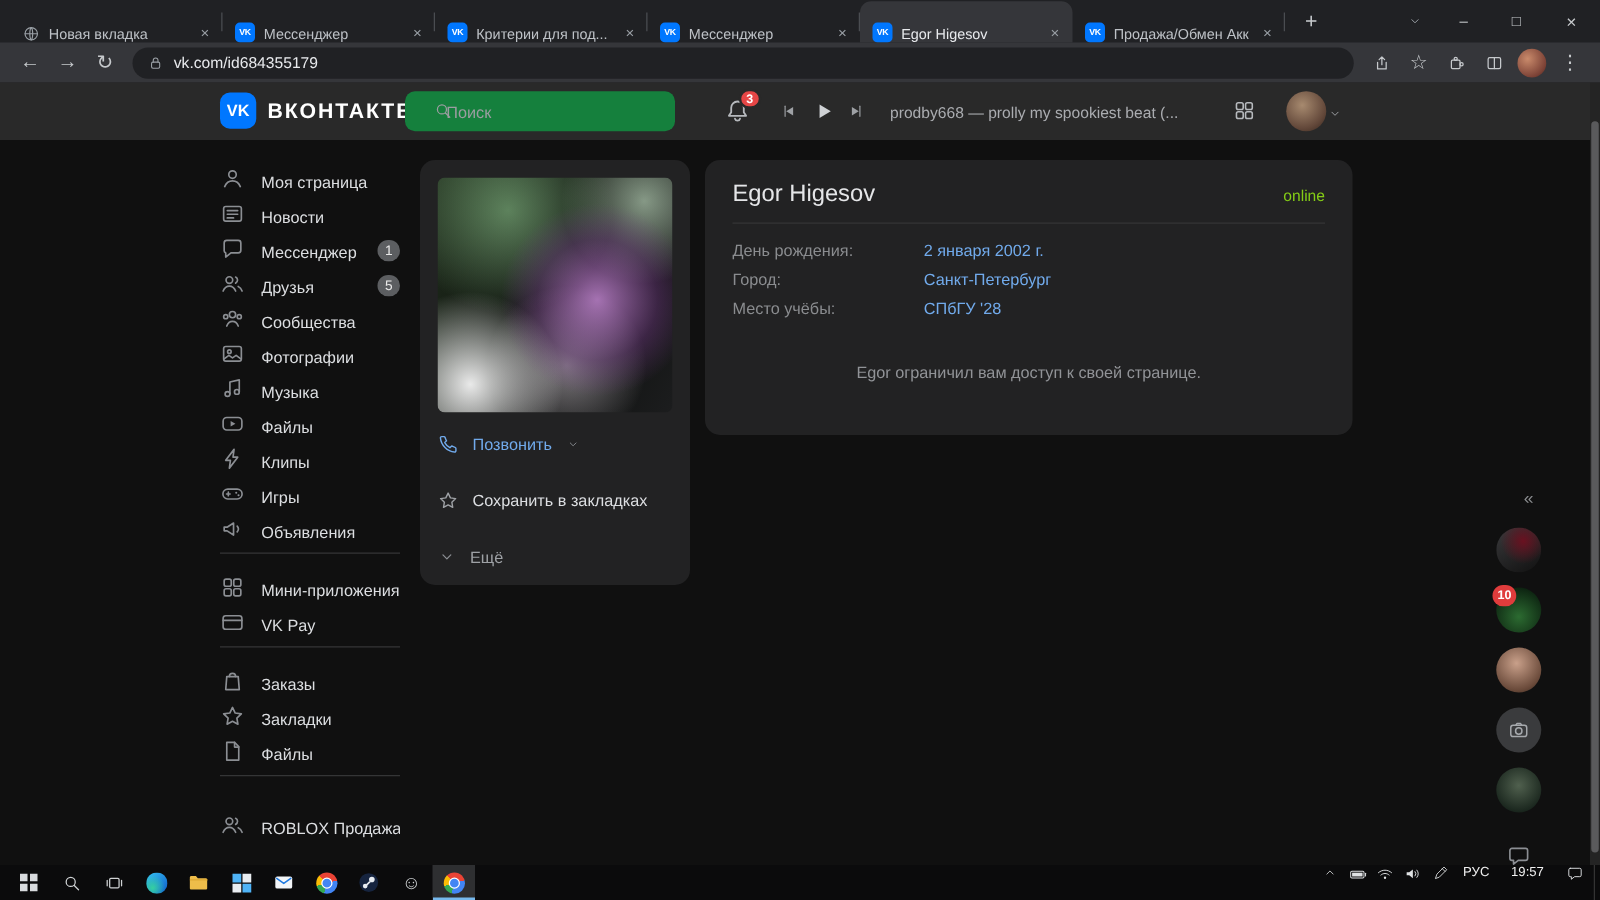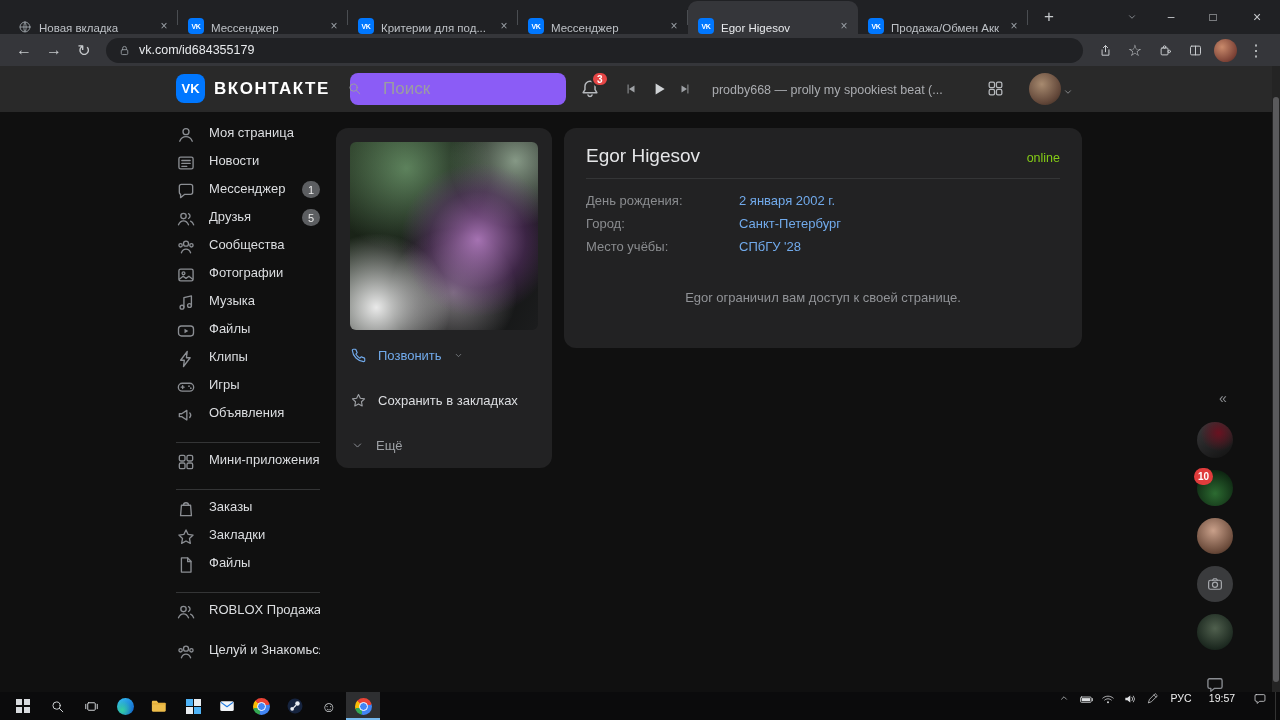--- a/index.html
+++ b/index.html
@@ -28,37 +28,37 @@
   .tb-btn{width:28px;height:28px;display:flex;align-items:center;justify-content:center;color:#c6c9cc;font-size:16px;border-radius:50%;flex:none}
   .urlbar{flex:1;height:25px;margin:0 6px;background:#202124;border-radius:13px;display:flex;align-items:center;padding:0 12px;gap:8px;color:#e8eaed;font-size:12.5px;overflow:hidden}
   .url-lock{color:#9aa0a6;flex:none}
   .avatar-tb{width:23px;height:23px;border-radius:50%;background:radial-gradient(circle at 35% 35%,#c98a6b,#7c4236 70%,#4a241c);flex:none;margin:0 3px}
 
   
   .vkh{position:absolute;top:66px;left:0;width:1272px;height:46px;background:#292929}
   .vkh-logo{position:absolute;left:176px;top:8px;display:flex;align-items:center;gap:9px}
   .vk-badge{width:29px;height:29px;border-radius:8px;background:#0077FF;color:#fff;font-weight:bold;font-size:13px;display:flex;align-items:center;justify-content:center}
   .vk-word{color:#fff;font-weight:bold;font-size:17px;letter-spacing:1.5px}
-  .vk-search{position:absolute;left:350px;top:7px;width:216px;height:32px;background:#8b5cf6;border:none;border-radius:8px;color:#e1e3e6;font-size:17px;padding:0 10px 0 33px;outline:none}
+  .vk-search{position:absolute;left:324px;top:7px;width:216px;height:32px;background:#15803d;border:none;border-radius:8px;color:#e1e3e6;font-size:13px;padding:0 10px 0 33px;outline:none}
   .vk-search::placeholder{color:#9b9da1}
   .vk-search-ic{position:absolute;left:347px;top:15px;color:#9b9da1;pointer-events:none}
   .vkh-bell{position:absolute;left:579px;top:12px;color:#b6b9bd}
   .bell-badge{position:absolute;left:591px;top:5px;min-width:17px;height:16px;border-radius:9px;background:#e64646;color:#fff;font-size:10px;font-weight:bold;display:flex;align-items:center;justify-content:center;padding:0 4px;border:2px solid #292929}
   .pl-btn{position:absolute;color:#9ea1a5}
   .pl-prev{left:624px;top:16px}.pl-play{left:650px;top:14px;color:#cfd2d5}.pl-next{left:678px;top:16px}
   .vkh-track{position:absolute;left:712px;top:17px;width:244px;color:#aaacb0;font-size:12.5px;white-space:nowrap;overflow:hidden}
   .vkh-apps{position:absolute;left:986px;top:13px;color:#b6b9bd}
   .vkh-av{position:absolute;left:1029px;top:7px;width:32px;height:32px;border-radius:50%;background:radial-gradient(circle at 40% 35%,#a78a6f,#63483a 65%,#32241c)}
   .vkh-chev{position:absolute;left:1062px;top:18px;color:#9b9da1}
 
   
   .vkc{position:absolute;top:112px;left:0;width:1272px;height:580px;background:#101010;overflow:hidden}
 
   .snav{position:absolute;left:176px;top:13px;width:144px}
-  .nav-item{height:28px;display:flex;align-items:flex-start;gap:13px;color:#dcdee1;font-size:13px}
+  .nav-item{height:28px;display:flex;align-items:flex-end;gap:13px;color:#dcdee1;font-size:13px}
   .nav-item svg{color:#8b8e93;flex:none}
   .nav-label{flex:1;white-space:nowrap;overflow:hidden}
   .nav-badge{flex:none;min-width:18px;height:17px;border-radius:9px;background:#5c5e61;color:#e9e9e9;font-size:11px;display:flex;align-items:center;justify-content:center;padding:0 5px}
   .snav-div{height:1px;background:#343536;margin:9px 0}
   .nav-item.tall{height:40px}
 
   .card{background:#222223;border-radius:12px;position:absolute}
   .card-left{left:336px;top:16px;width:216px;height:340px;padding:14px 14px 0}
   .pfp{width:188px;height:188px;border-radius:6px;background:
     radial-gradient(circle at 68% 52%, rgba(190,130,205,.85), rgba(120,60,140,.4) 30%, transparent 48%),
@@ -474,20 +474,26 @@
           </svg>
           <span class="nav-label">Объявления</span>
         </div>
       <div class="snav-div"></div>
       <div class="nav-item">
           <svg class="ic" width="20" height="20">
             <use href="#i-apps"></use>
           </svg>
           <span class="nav-label">Мини-приложения</span>
         </div>
+      <div class="nav-item">
+          <svg class="ic" width="20" height="20">
+            <use href="#i-pay"></use>
+          </svg>
+          <span class="nav-label">VK Pay</span>
+        </div>
       <div class="snav-div"></div>
       <div class="nav-item">
           <svg class="ic" width="20" height="20">
             <use href="#i-orders"></use>
           </svg>
           <span class="nav-label">Заказы</span>
         </div>
       <div class="nav-item">
           <svg class="ic" width="20" height="20">
             <use href="#i-star"></use>

